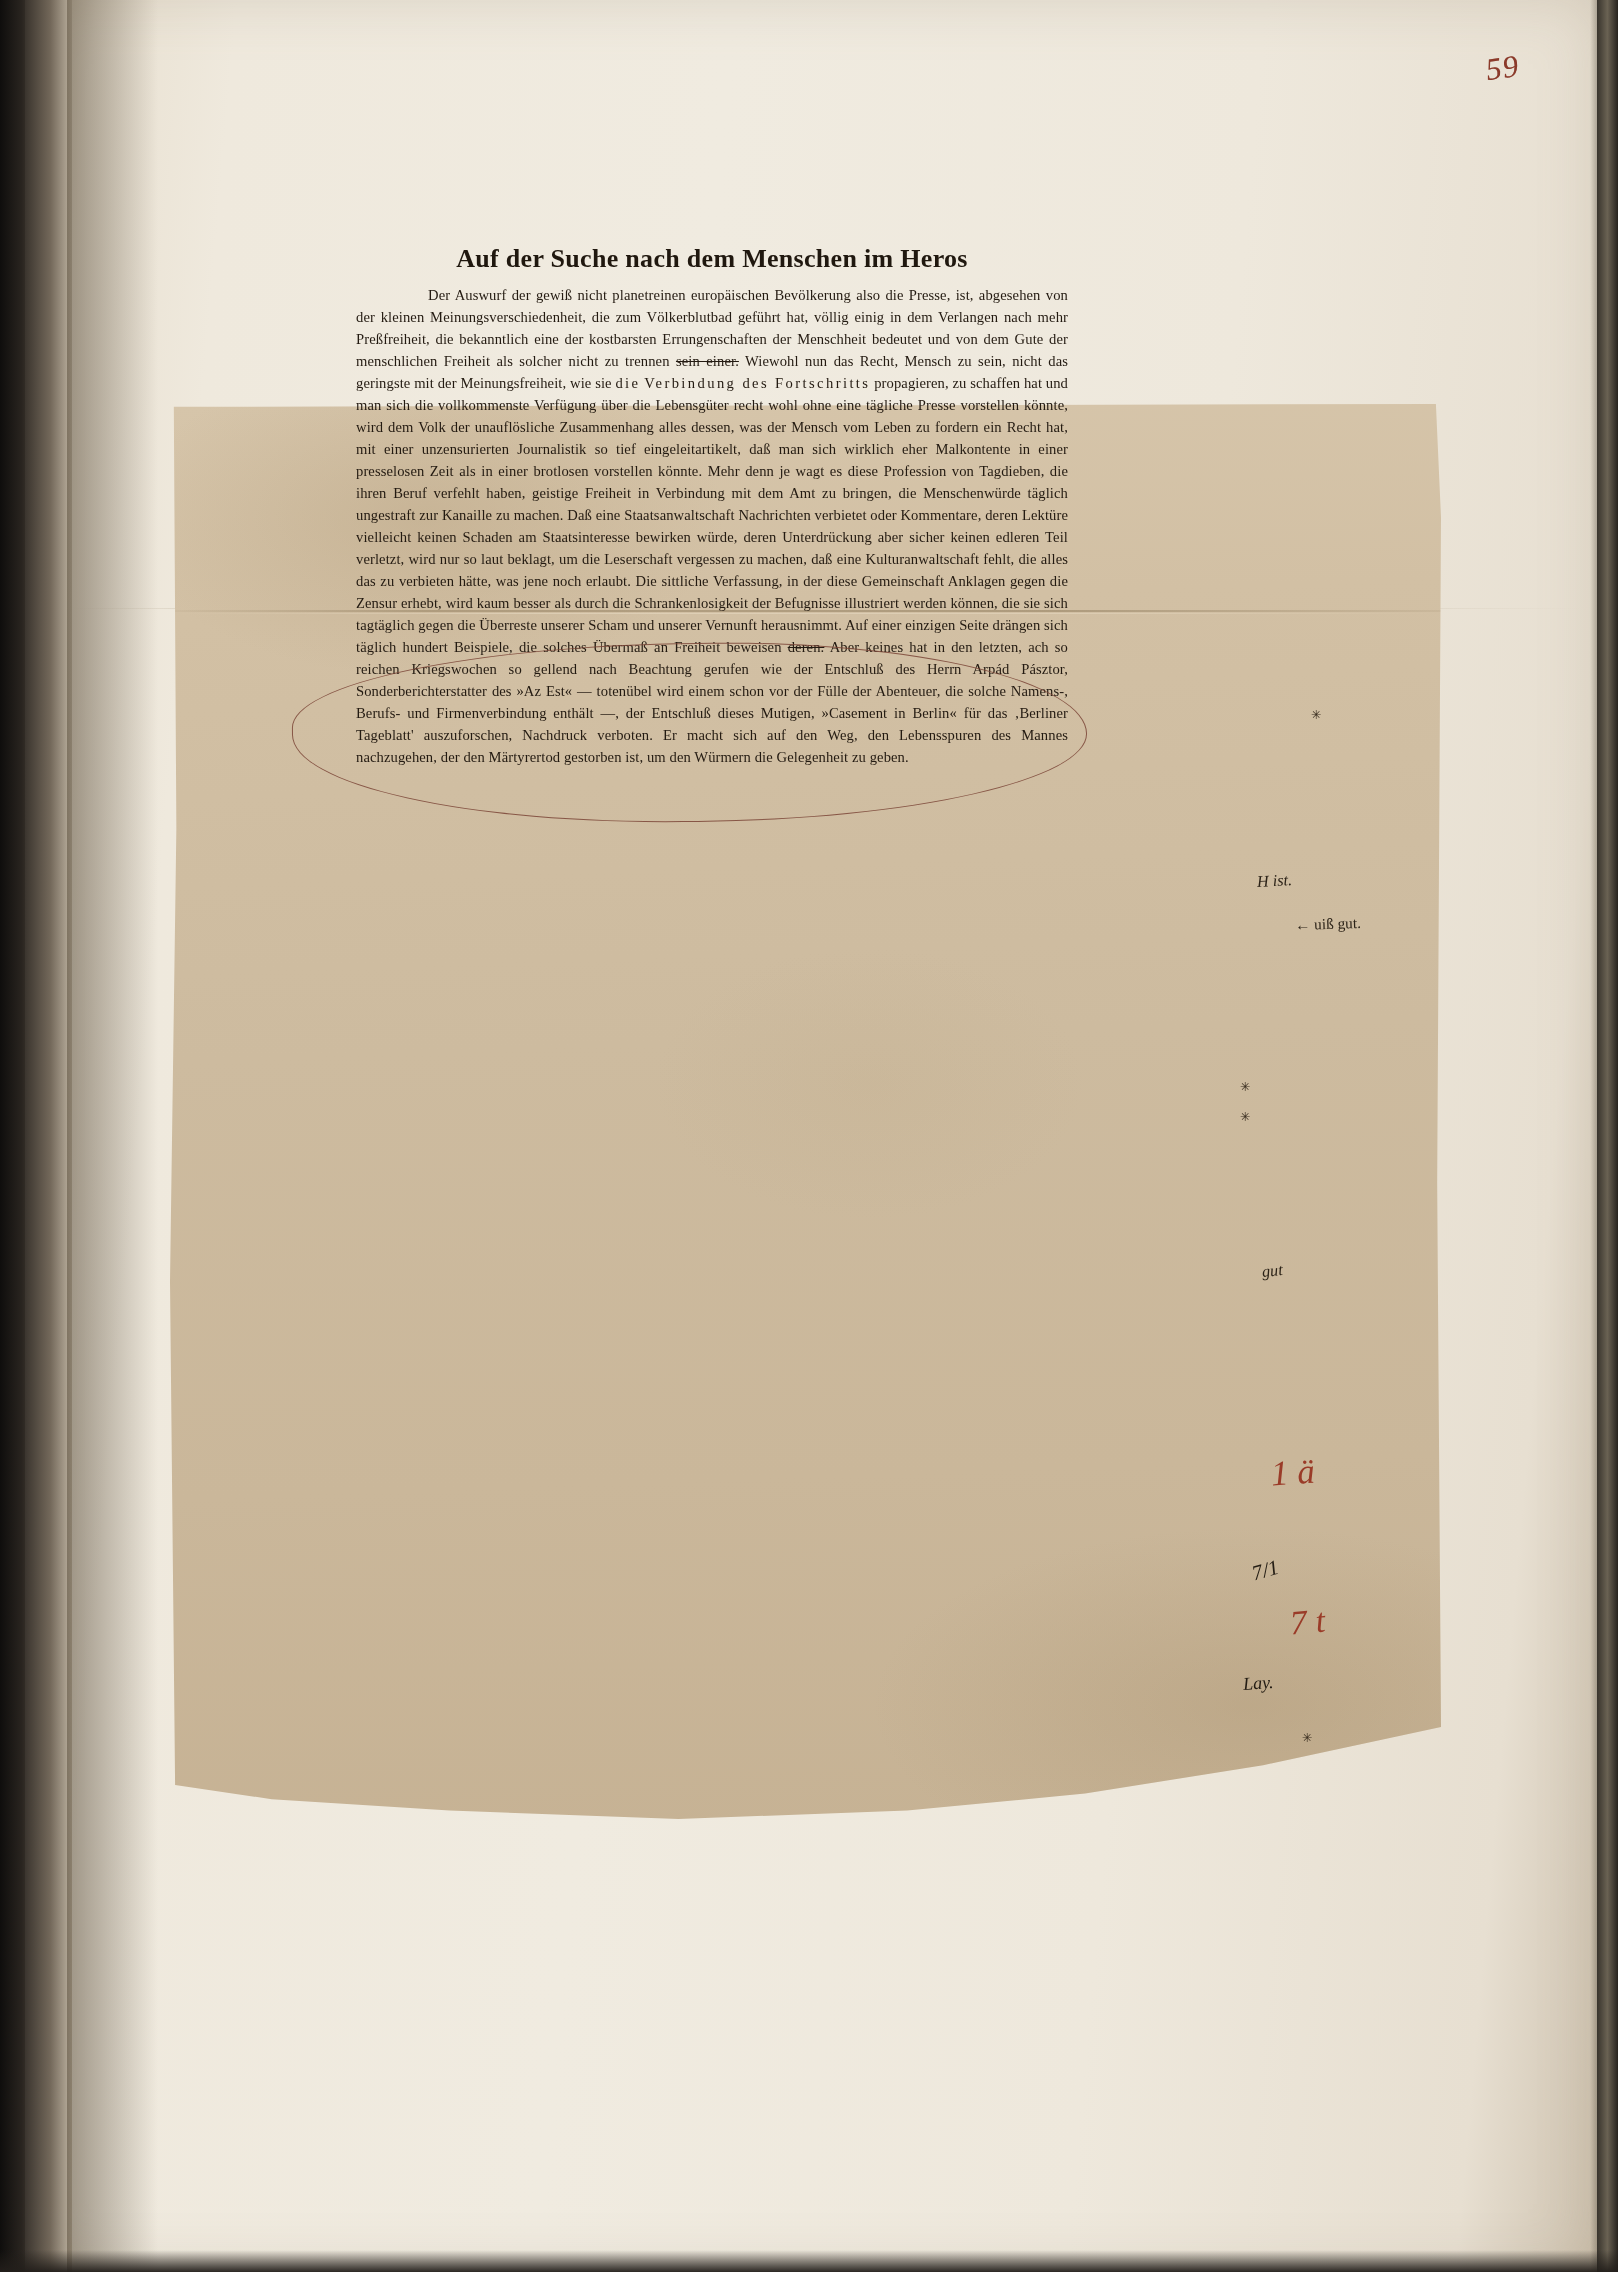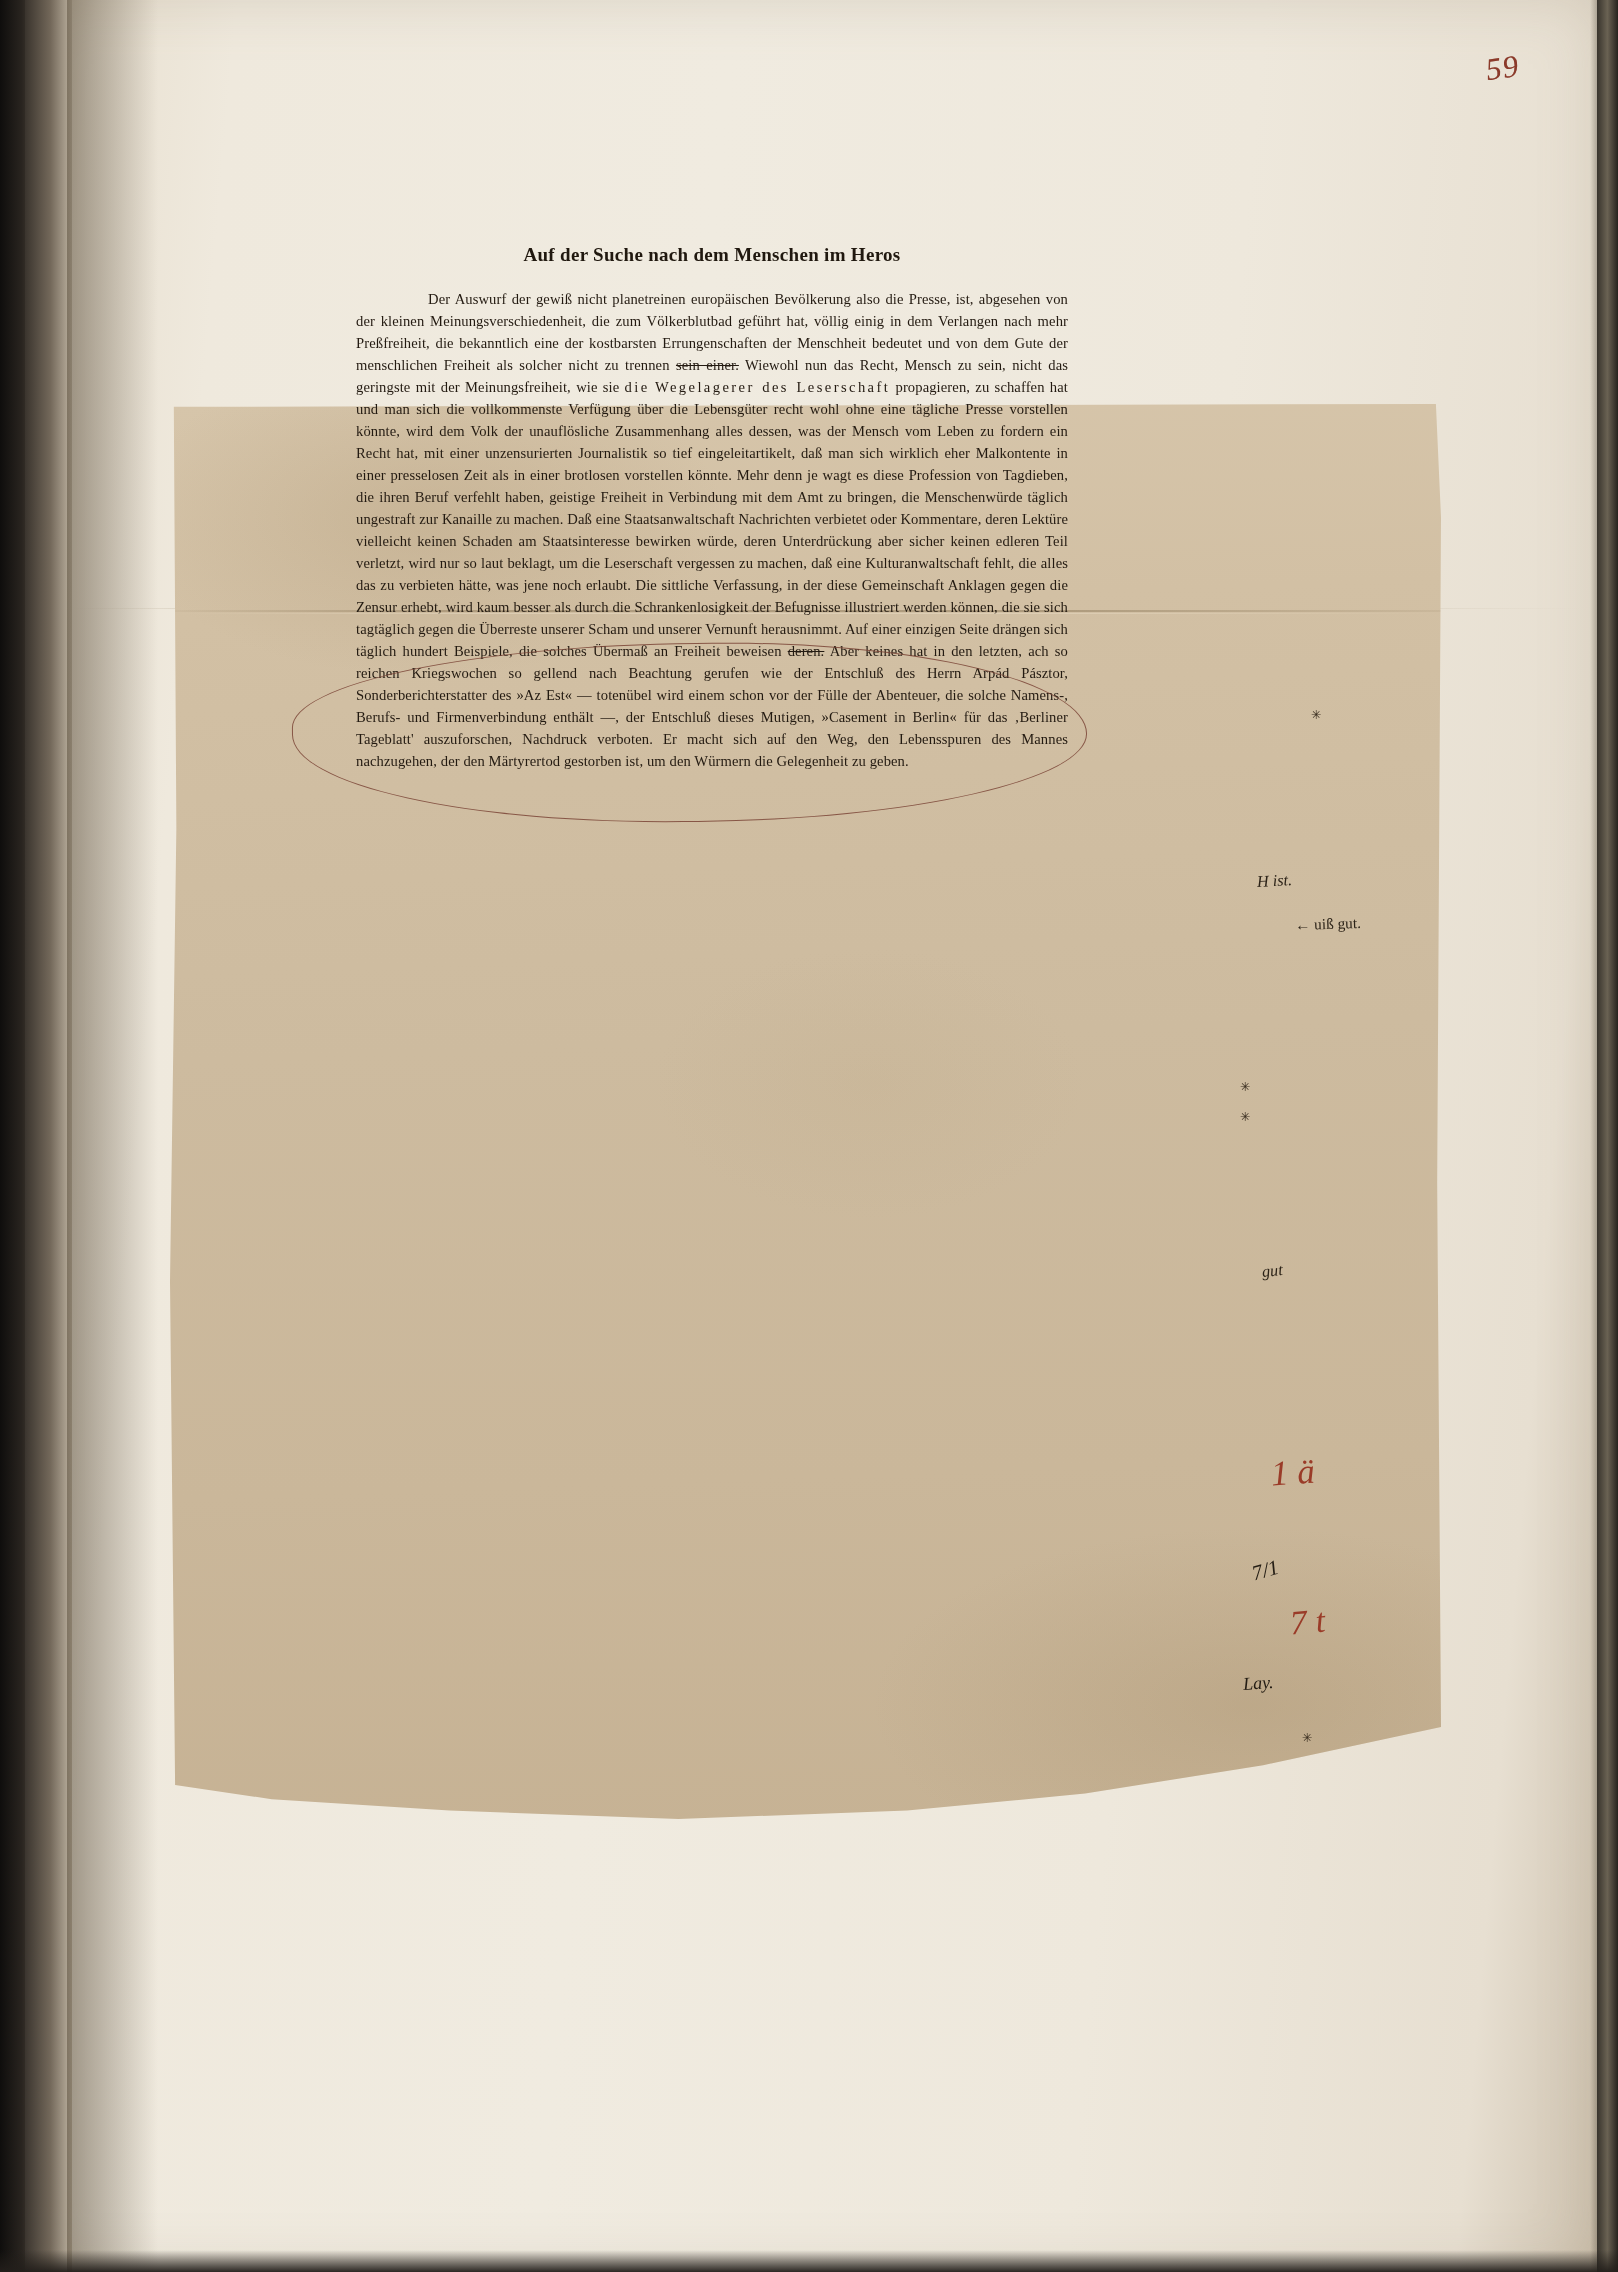--- a/index.html
+++ b/index.html
@@ -132,26 +132,26 @@
   }
 
   .article {
     position: absolute;
     left: 356px;
     top: 244px;
     width: 712px;
   }
   .article-title {
     font-family: "Liberation Serif", serif;
-    font-size: 19px;
+    font-size: 26px;
     font-weight: bold;
     color: #20180f;
     text-align: center;
     letter-spacing: 0.3px;
-    margin-bottom: 22px;
+    margin-bottom: 10px;
     white-space: nowrap;
   }
   .article-body {
     font-family: "Liberation Serif", serif;
     font-size: 14.6px;
     line-height: 22px;
     color: #231a11;
     text-align: justify;
     text-justify: inter-word;
     letter-spacing: 0.1px;
@@ -232,21 +232,21 @@
   </div>
 
   <div class="article">
     <div class="article-title">Auf der Suche nach dem Menschen im Heros</div>
     <div class="article-body">
       <p>
         <span>Der Auswurf der gewiß nicht planetreinen europäischen Bevölkerung also die Presse, ist, abgesehen von der kleinen Meinungsverschiedenheit, die zum Völkerblutbad geführt hat, völlig einig in dem Verlangen nach mehr Preßfreiheit, die bekanntlich eine der kostbarsten Errungenschaften der Menschheit bedeutet und von dem Gute der menschlichen Freiheit als solcher nicht zu trennen</span>
         <span class="strike">sein einer.</span>
         <span>Wiewohl nun das Recht, Mensch zu sein, nicht das geringste mit der Meinungsfreiheit, wie sie</span>
         <span class="sp">die</span>
-        <span class="sp">Wegelagerer des Leserschaft</span>
+        <span class="sp">Verbindung des Fortschritts</span>
         <span>propagieren, zu schaffen hat und man sich die vollkommenste Verfügung über die Lebensgüter recht wohl ohne eine tägliche Presse vorstellen könnte, wird dem Volk der unauflösliche Zusammenhang alles dessen, was der Mensch vom Leben zu fordern ein Recht hat, mit einer unzensurierten Journalistik so tief eingeleitartikelt, daß man sich wirklich eher Malkontente in einer presselosen Zeit als in einer brotlosen vorstellen könnte. Mehr denn je wagt es diese Profession von Tagdieben, die ihren Beruf verfehlt haben, geistige Freiheit in Verbindung mit dem Amt zu bringen, die Menschenwürde täglich ungestraft zur Kanaille zu machen.</span>
         <span>Daß eine Staatsanwaltschaft Nachrichten verbietet oder Kommentare, deren Lektüre vielleicht keinen Schaden am Staatsinteresse bewirken würde, deren Unterdrückung aber sicher keinen edleren Teil verletzt, wird nur so laut beklagt, um die Leserschaft vergessen zu machen, daß eine Kulturanwaltschaft fehlt, die alles das zu verbieten hätte, was jene noch erlaubt.</span>
         <span>Die sittliche Verfassung, in der diese Gemeinschaft Anklagen gegen die Zensur erhebt, wird kaum besser als durch die Schrankenlosigkeit der Befugnisse illustriert werden können, die sie sich tagtäglich gegen die Überreste unserer Scham und unserer Vernunft herausnimmt. Auf einer einzigen Seite drängen sich täglich hundert Beispiele, die solches Übermaß an Freiheit beweisen</span>
         <span class="strike">deren.</span>
         <span>Aber keines hat in den letzten, ach so reichen Kriegswochen so gellend nach Beachtung gerufen wie der Entschluß des Herrn Arpád Pásztor, Sonderberichterstatter des »Az Est« — totenübel wird einem schon vor der Fülle der Abenteuer, die solche Namens-, Berufs- und Firmenverbindung enthält —, der Entschluß dieses Mutigen, »Casement in Berlin« für das ‚Berliner Tageblatt' auszuforschen, Nachdruck verboten. Er macht sich auf den Weg, den Lebensspuren des Mannes nachzugehen, der den Märtyrertod gestorben ist, um den Würmern die Gelegenheit zu geben.</span>
       </p>
     </div>
   </div>
 
   <div class="oval"></div>

